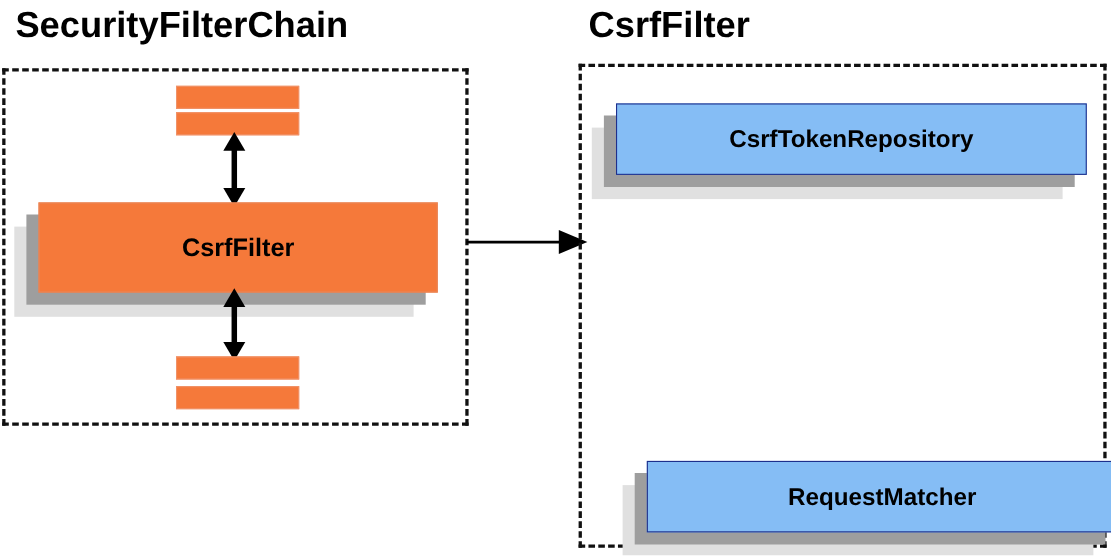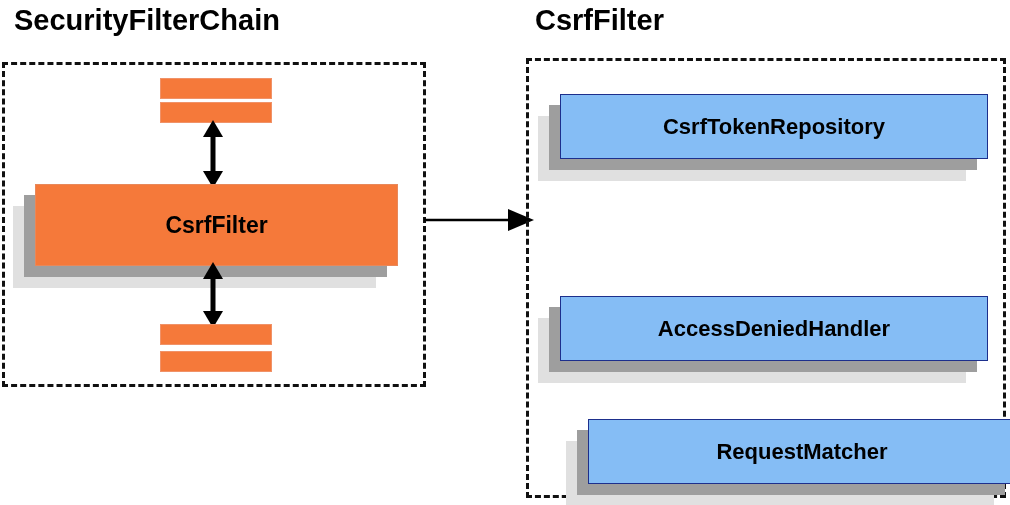--- a/index.html
+++ b/index.html
@@ -16,21 +16,21 @@
     height: 505px;
     background: #ffffff;
     overflow: hidden;
   }
 
   
   .panel-title {
     position: absolute;
     font-family: "Liberation Sans", sans-serif;
     font-weight: bold;
-    font-size: 29px;
+    font-size: 33px;
     line-height: 1;
     color: #000000;
     white-space: nowrap;
   }
   #title-left  { left: 14px;  top: 6px; }
   #title-right { left: 535px; top: 6px; }
 
   
   .dashed-panel {
     position: absolute;
@@ -170,25 +170,20 @@
 
   <div class="dashed-panel" id="panel-right"></div>
 
   <div class="stack blue collab" id="box-collab-0">
     <div class="shadow-far"></div>
     <div class="shadow-near"></div>
     <div class="face">CsrfTokenRepository</div>
   </div>
 
 
-  <div class="stack blue collab" id="box-collab-2">
-    <div class="shadow-far"></div>
-    <div class="shadow-near"></div>
-    <div class="face">AccessDeniedHandler</div>
-  </div>
 
   <div class="stack blue collab" id="box-collab-3">
     <div class="shadow-far"></div>
     <div class="shadow-near"></div>
     <div class="face">RequestMatcher</div>
   </div>
 
 </div>
 
 </body></html>

